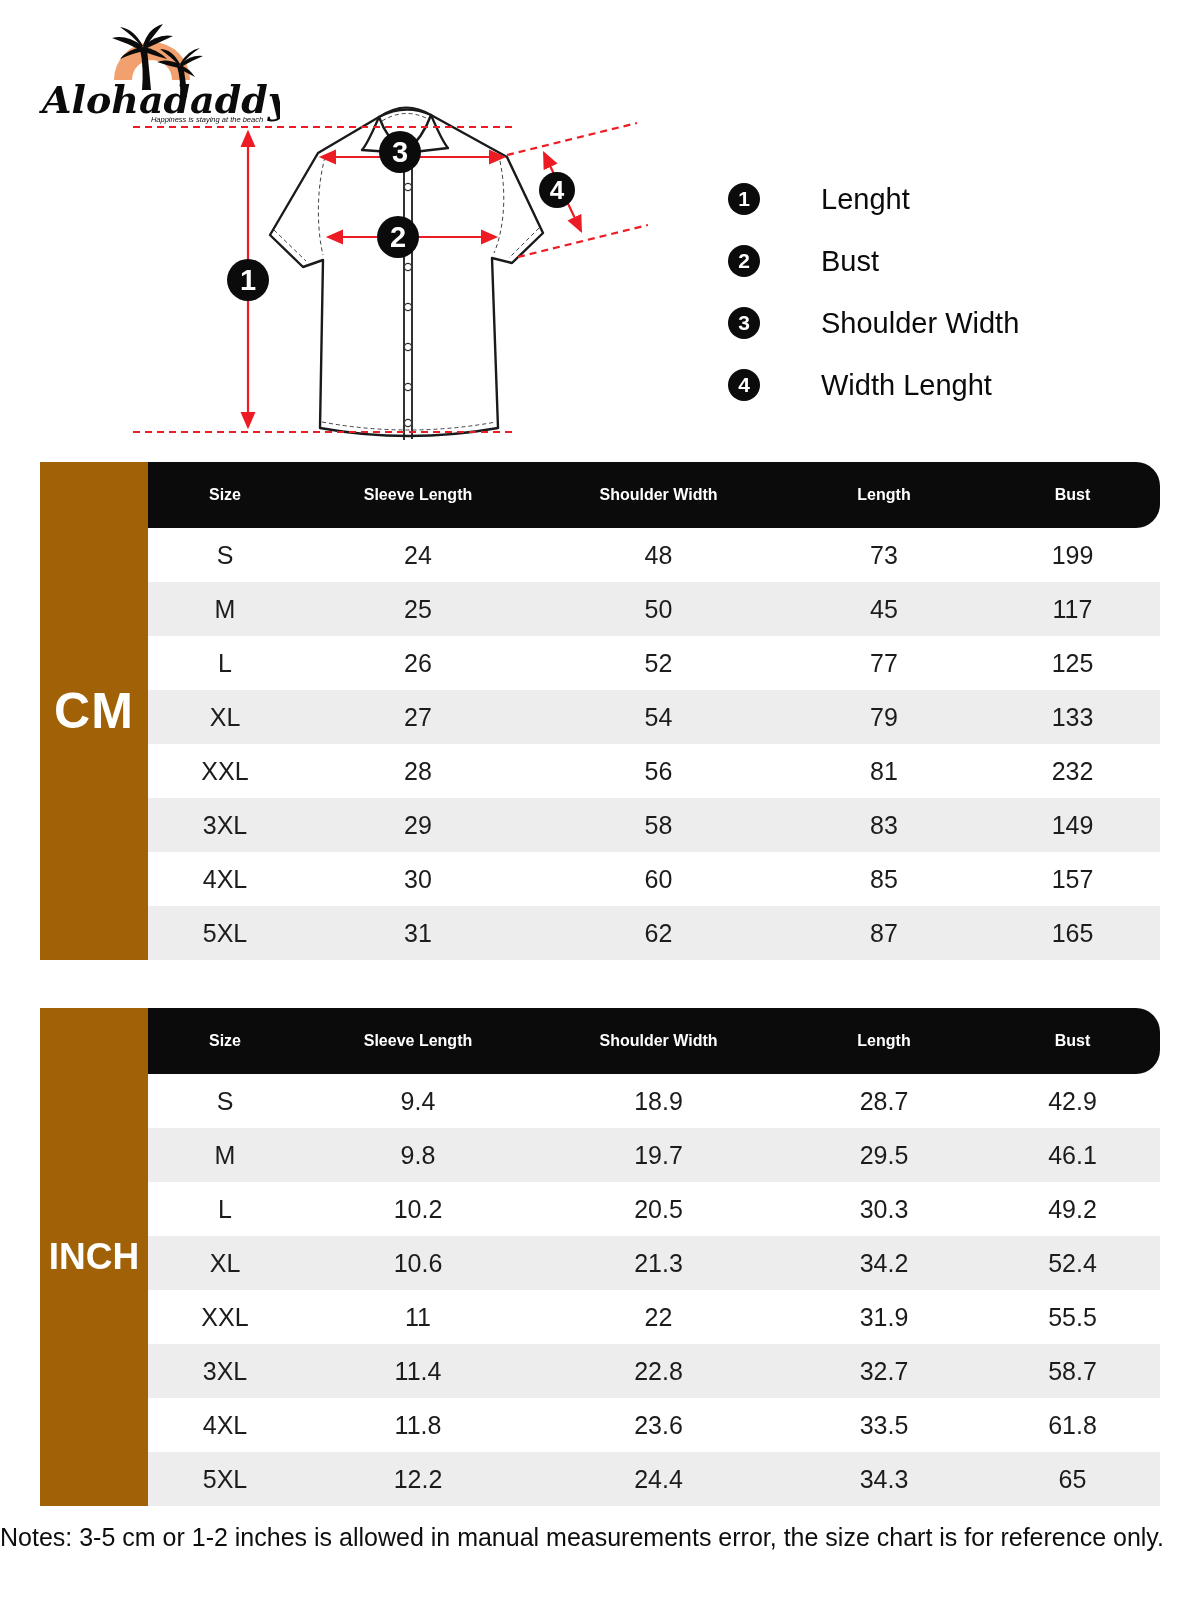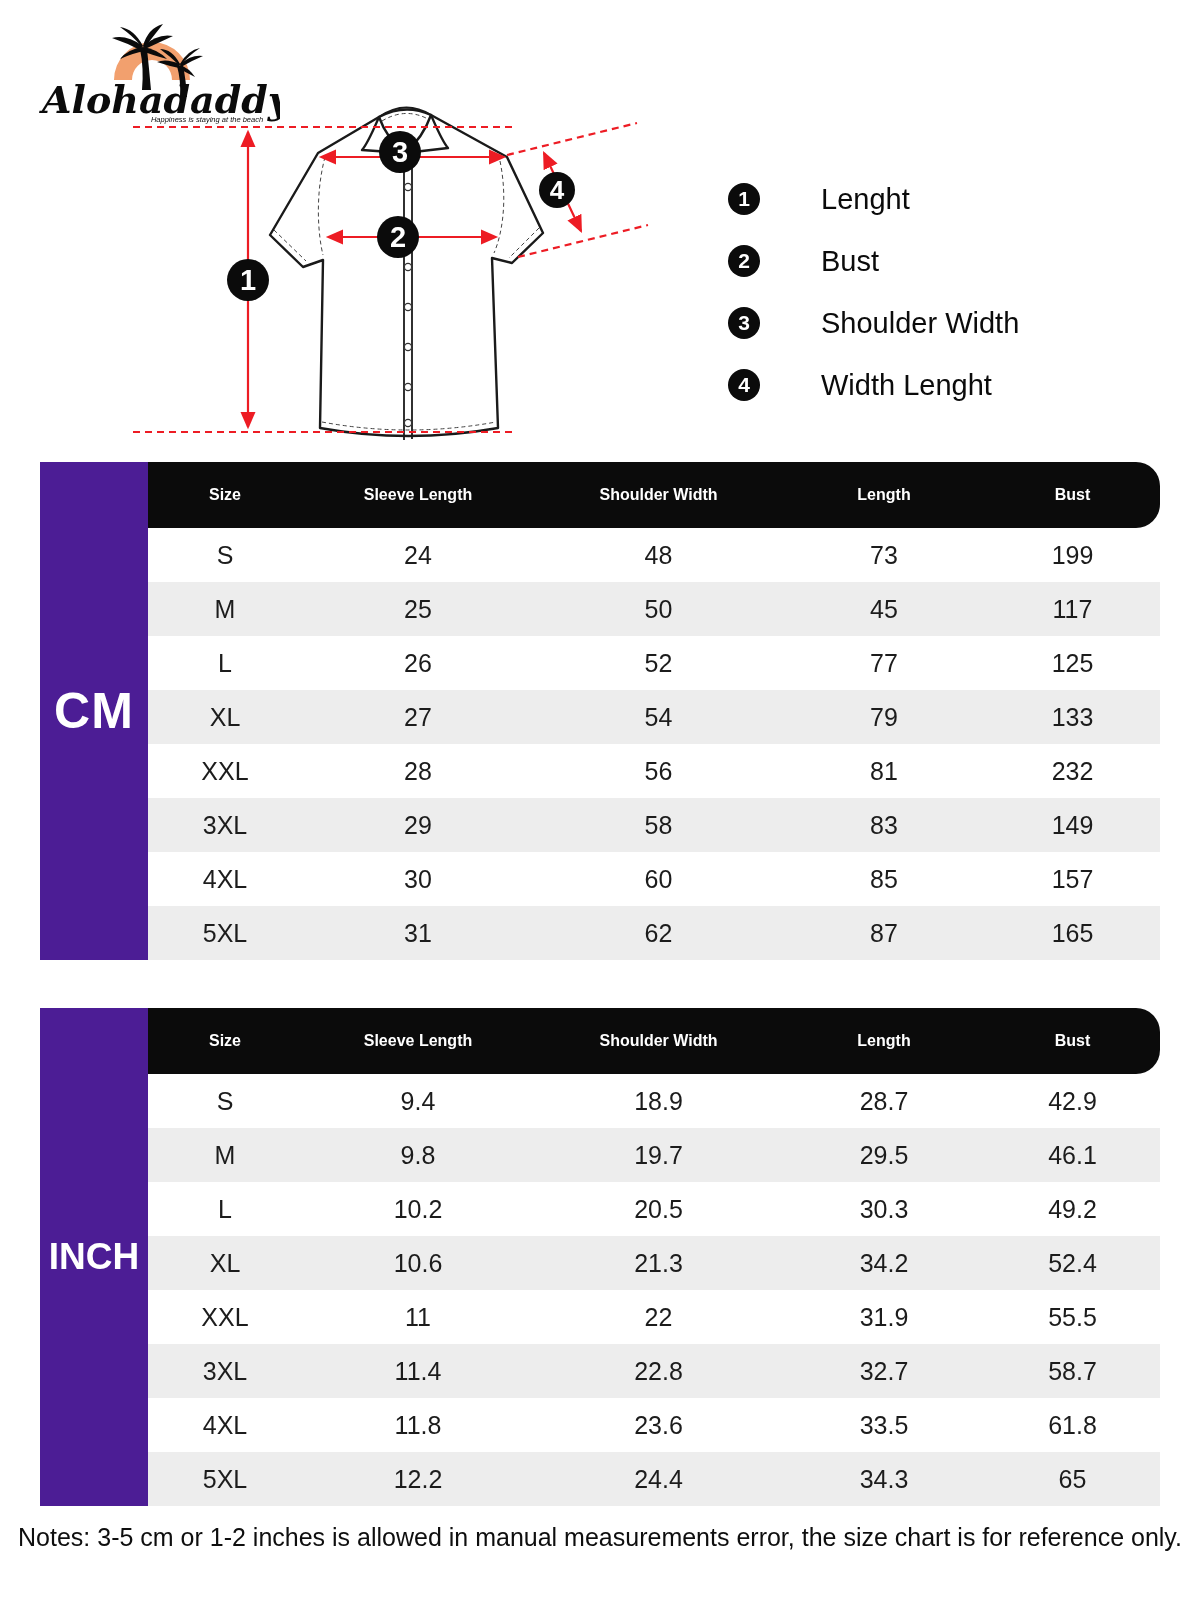--- a/index.html
+++ b/index.html
@@ -20,34 +20,34 @@
   .legend li{display:flex;align-items:center;height:42px;margin-bottom:20px;}
   .badge{width:32px;height:32px;border-radius:50%;background:#0b0b0b;color:#fff;
          font-weight:bold;font-size:21px;display:flex;align-items:center;justify-content:center;
          margin-right:15px;flex:0 0 32px;}
   .legend .lbl{font-size:29px;color:#0b0b0b;margin-left:46px;}
 
   
   .size-table{position:absolute;left:40px;width:1120px;display:flex;}
   #cm-table{top:462px;}
   #inch-table{top:1008px;}
-  .unit-col{width:120px;background:#4c1d95;color:#fff;display:flex;align-items:center;
+  .unit-col{width:120px;background:#a16207;color:#fff;display:flex;align-items:center;
             justify-content:center;font-weight:bold;}
   #cm-table .unit-col{font-size:50px;letter-spacing:1px;}
   #inch-table .unit-col{font-size:37px;}
   .tbl{width:1012px;}
   .thead{display:grid;grid-template-columns:154px 232px 249px 202px 175px;height:66px;
          background:#0b0b0b;color:#fff;border-radius:0 24px 24px 0;align-items:center;
          font-weight:bold;font-size:16px;text-align:center;}
   .trow{display:grid;grid-template-columns:154px 232px 249px 202px 175px;height:54px;
         align-items:center;text-align:center;font-size:25px;color:#1c1c1c;background:#fff;}
   .tbody .trow:nth-child(even){background:#ededed;}
 
   
-  .note{position:absolute;left:0;top:1498px;width:1200px;text-align:center;
+  .note{position:absolute;left:0;top:1498px;width:1200px;text-align:left;
         font-size:25px;color:#0e0e0e;}
 </style>
 </head>
 <body>
 
 <div class="page">
 
   <div class="logo">
     <svg width="250" height="112" viewBox="0 0 250 112">
 

